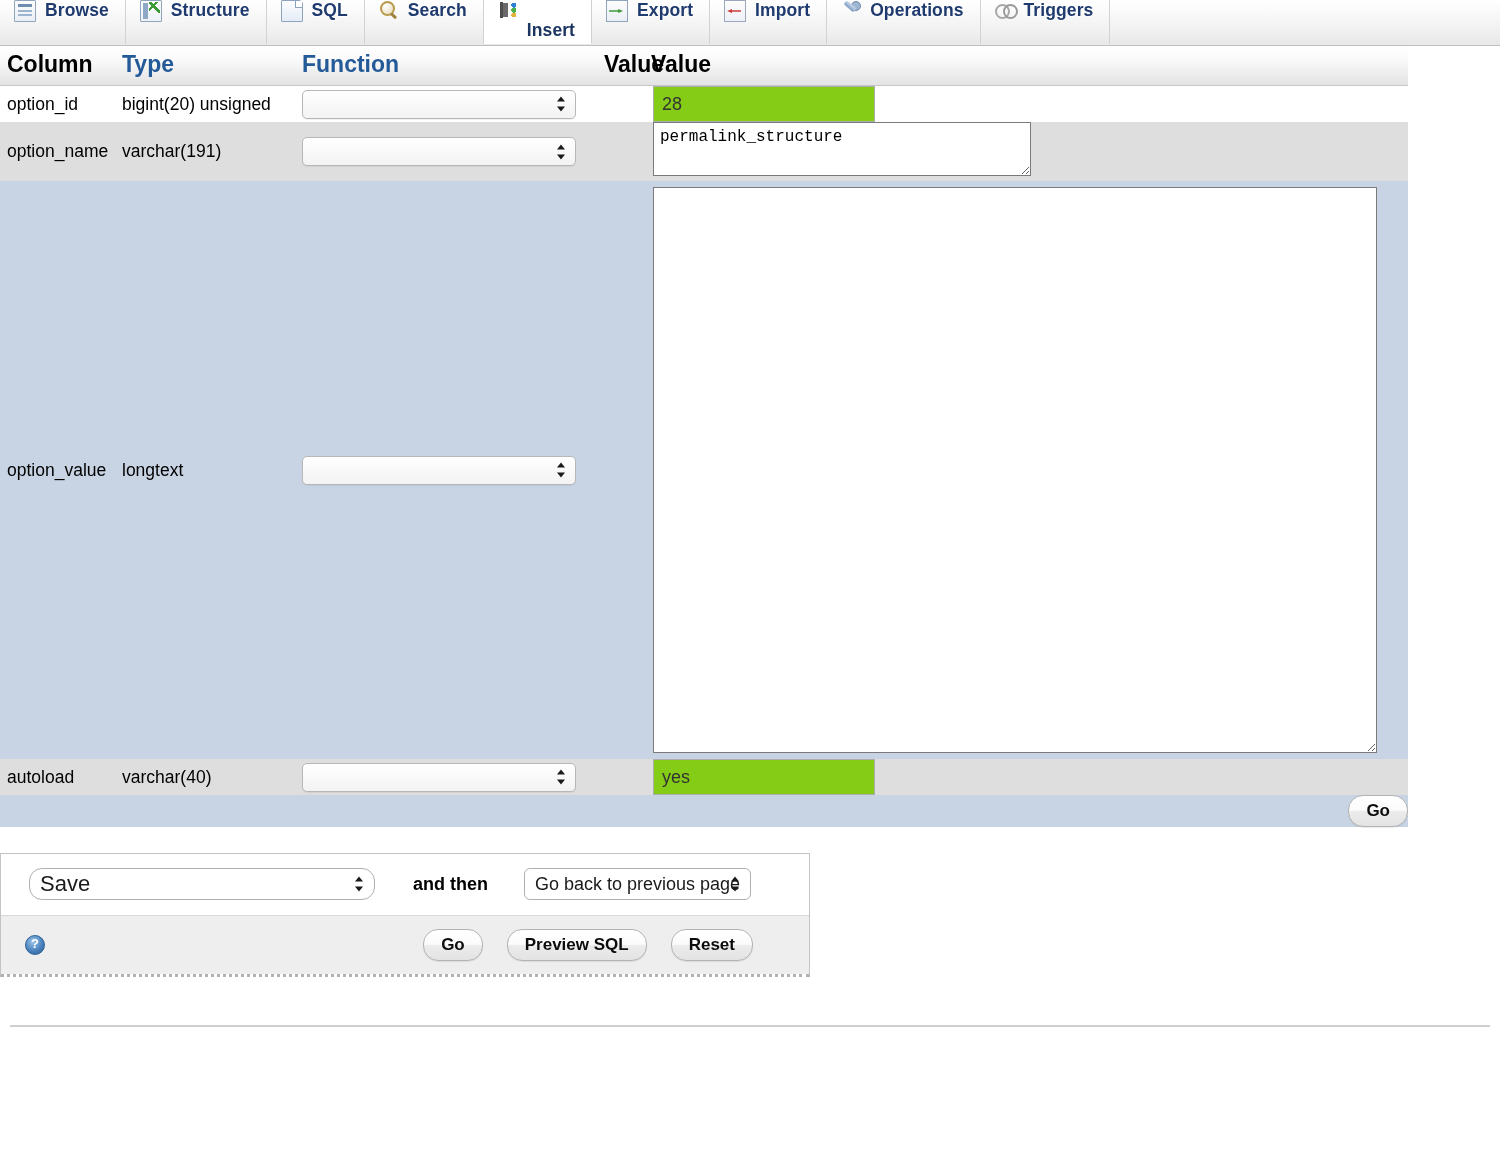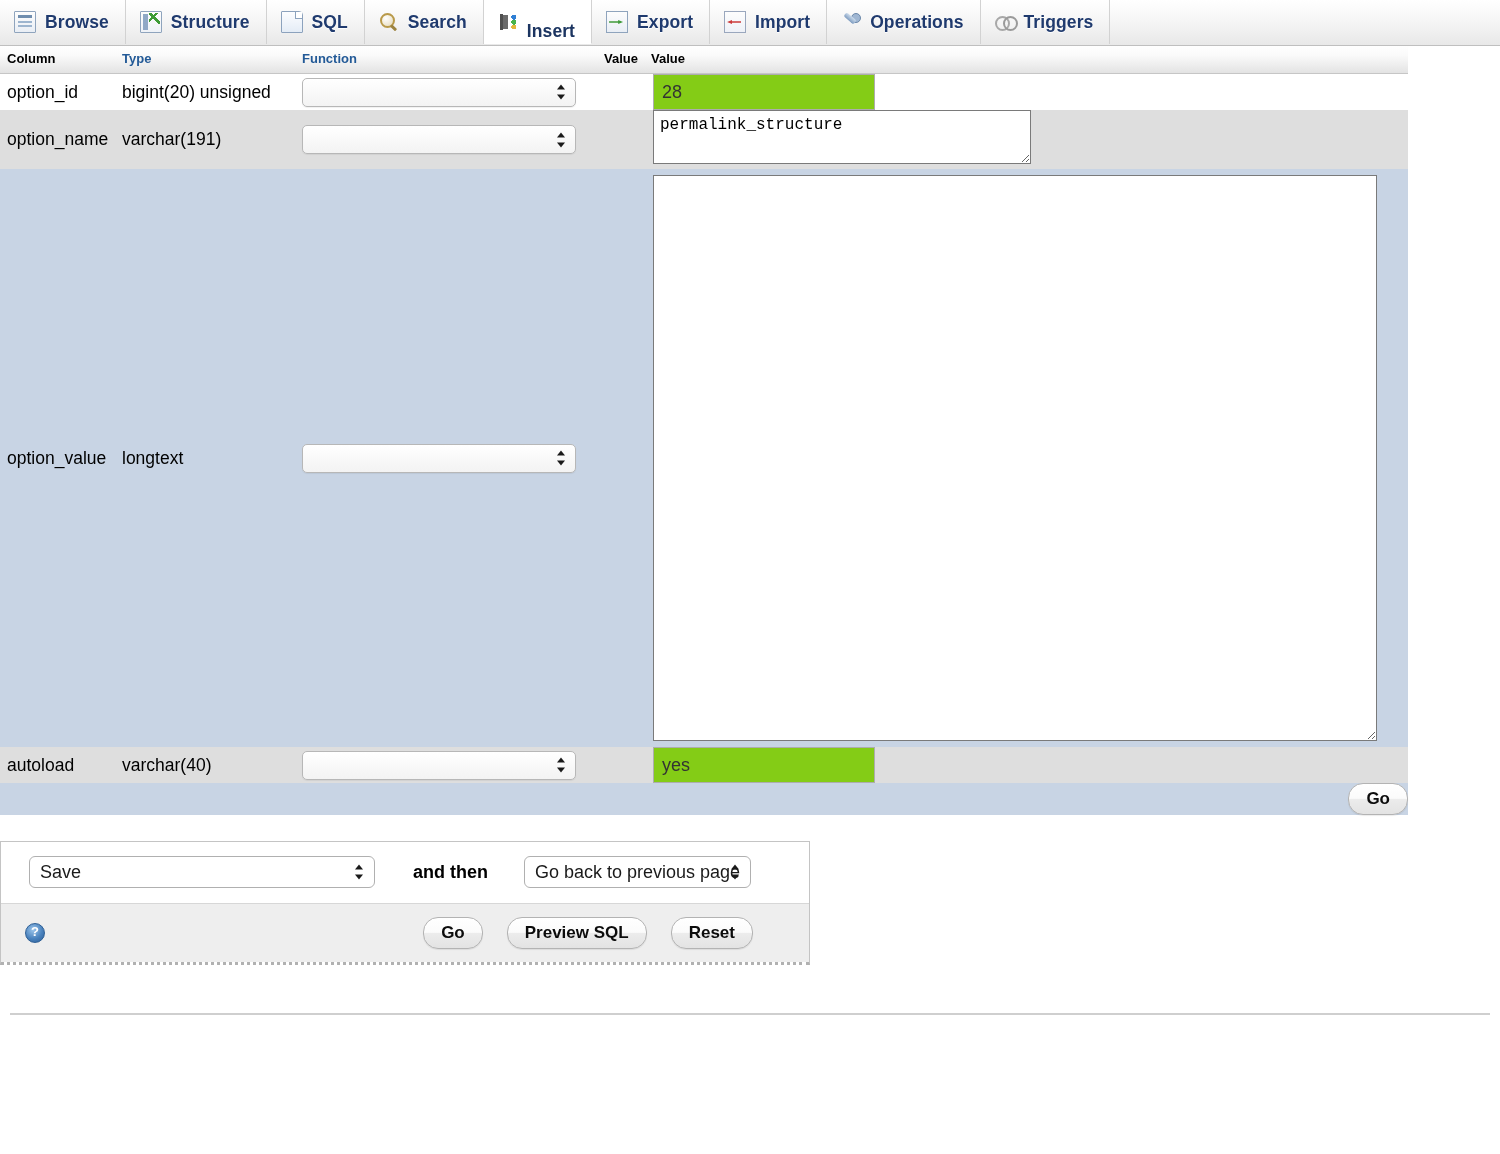--- a/index.html
+++ b/index.html
@@ -25,21 +25,21 @@
     position: relative;
     height: 46px;
     background: linear-gradient(to bottom, #ffffff 0%, #f6f6f6 45%, #e8e8e8 100%);
     border-bottom: 1px solid #bfbfbf;
     display: flex;
     align-items: stretch;
     box-sizing: border-box;
   }
   .tab {
     display: flex;
-    align-items: center;
+    align-items: flex-start;
     gap: 9px;
     padding: 0 16px 0 14px;
     border-right: 1px solid #d2d2d2;
     box-sizing: border-box;
     height: 44px;
     cursor: pointer;
     position: relative;
   }
   .tab .tab-label {
     font-weight: bold;
@@ -207,21 +207,21 @@
   .insert-table {
     width: 1408px;
     border-collapse: collapse;
     table-layout: fixed;
     background: #ffffff;
   }
   .insert-table th {
     text-align: left;
     background: linear-gradient(to bottom,#ffffff 0%, #fafafa 35%, #e3e3e3 100%);
     border-bottom: 1px solid #c6c6c6;
-    font-size: 13px;
+    font-size: 23px;
     font-weight: bold;
     padding: 5px 0 7px 0;
     height: 26px;
     box-sizing: border-box;
     color: #000000;
   }
   .insert-table th.link { color: #235a97; }
   .th-col   { width: 122px; padding-left: 7px !important; }
   .th-type  { width: 180px; }
   .th-func  { width: 302px; }
@@ -360,25 +360,25 @@
     align-items: center;
     padding: 14px 0 15px 28px;
     background: #ffffff;
   }
   .save-select {
     width: 346px;
     height: 32px;
     box-sizing: border-box;
     background: #ffffff;
     border: 1px solid #b0b0b0;
-    border-radius: 6px;
+    border-radius: 13px;
     display: flex;
     align-items: center;
     padding: 0 10px;
-    font-size: 18px;
+    font-size: 22px;
     color: #1a1a1a;
     position: relative;
     cursor: pointer;
   }
   .save-select .arrows,
   .then-select .arrows {
     position: absolute;
     right: 10px; top: 50%;
     transform: translateY(-50%);
     width: 9px; height: 17px;

